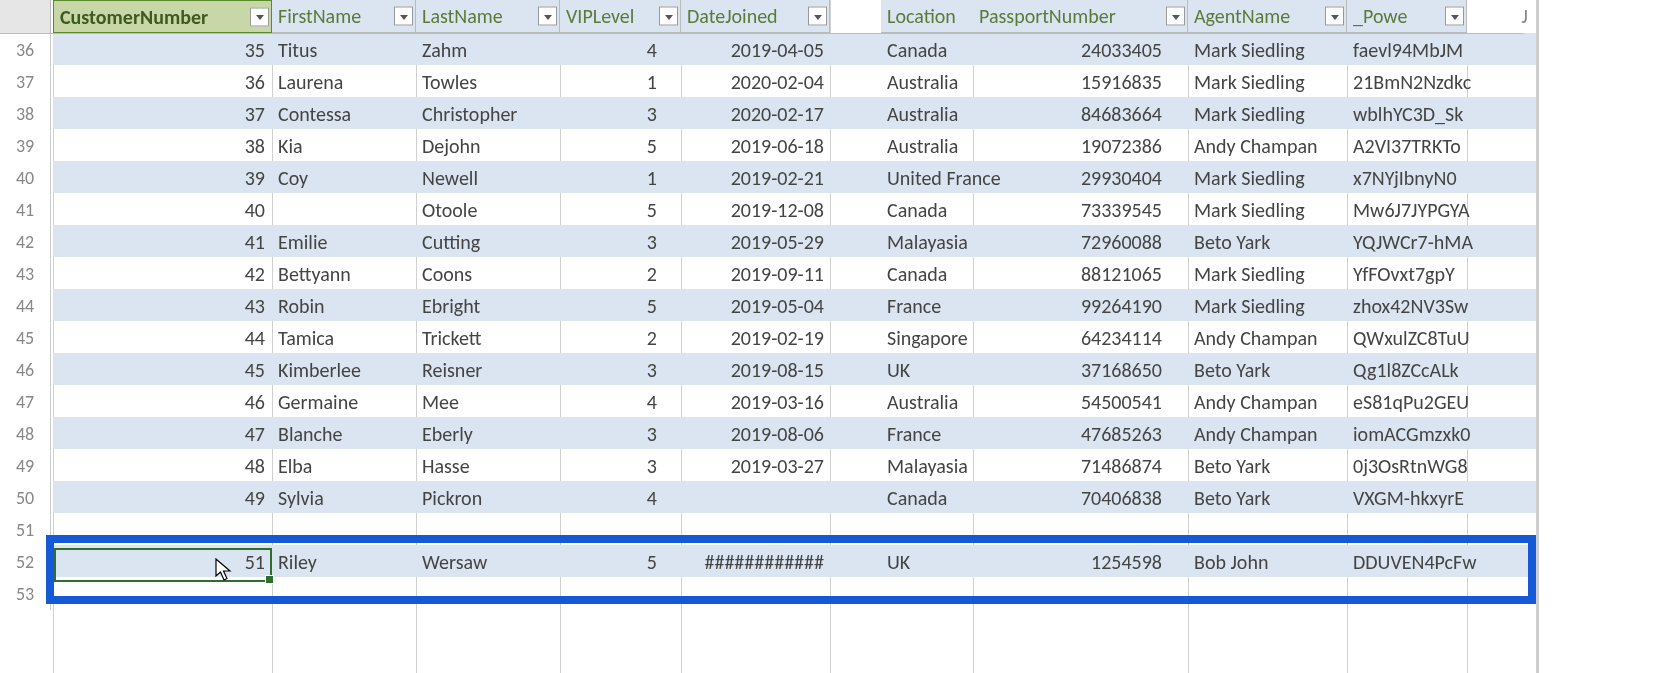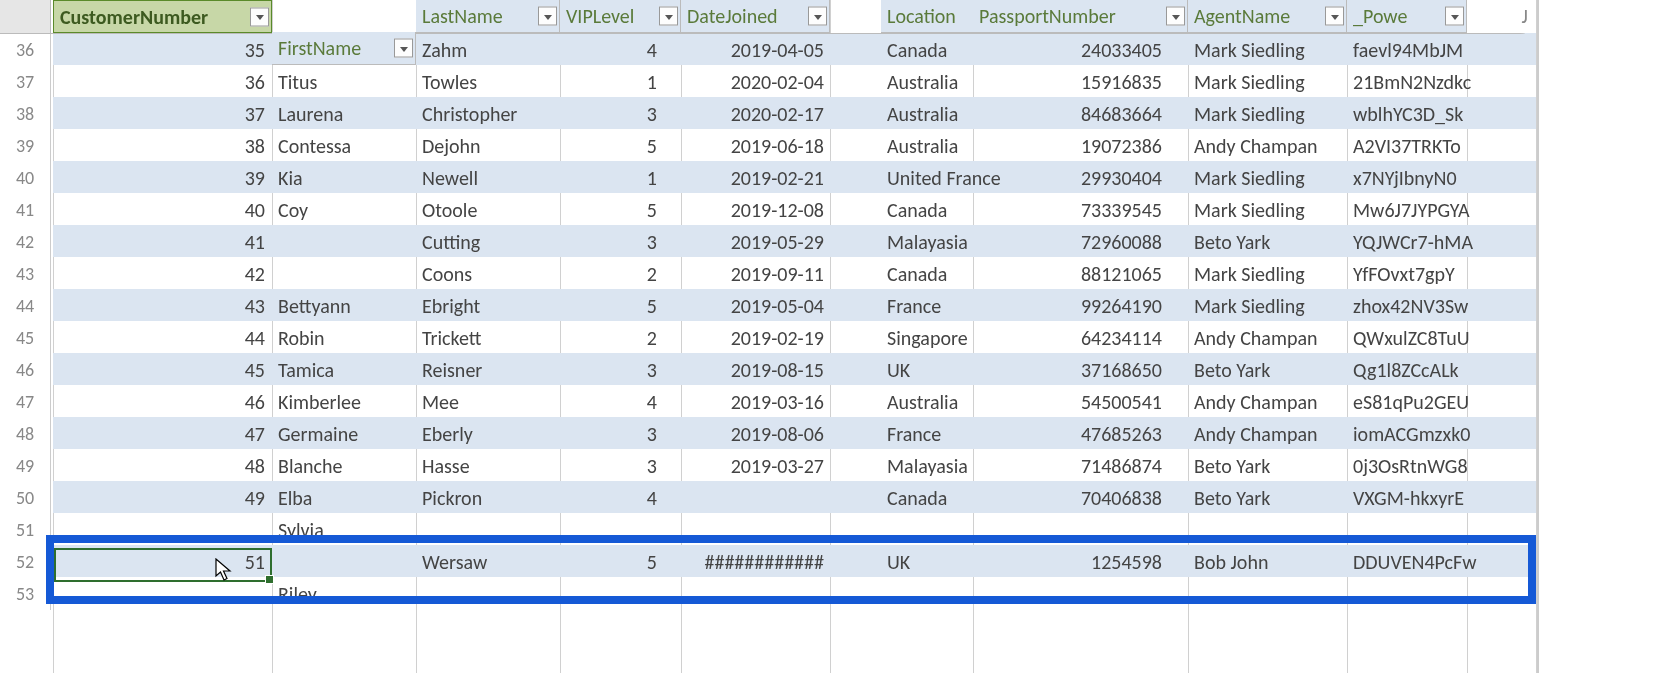--- a/index.html
+++ b/index.html
@@ -114,21 +114,21 @@
     position: absolute;
     left: 50%;
     top: 50%;
     transform: translate(-50%, -30%);
     border-left: 4px solid transparent;
     border-right: 4px solid transparent;
     border-top: 5px solid #555;
   }
   .col-headerA { left: 53px;  width: 219px; }
   .col-A       { left: 53px;  width: 218px; padding-left: 16px; }
-  .col-B { left: 272px; width: 144px; margin-top: 32px; }
+  .col-B { left: 272px; width: 144px; }
   .col-C { left: 416px; width: 144px; }
   .col-D { left: 560px; width: 121px; }
   .col-D.num { padding-right: 24px; }
   .col-E { left: 681px; width: 149px; }
   .col-E.num { padding-right: 6px; text-align: right; }
   .col-F { left: 845px; width: 143px; margin-left: 36px; }
   .col-G { left: 973px; width: 215px; }
   .col-G.num { padding-right: 26px; }
   .col-H { left: 1188px; width: 159px; }
   .col-I { left: 1347px; width: 120px; }
@@ -310,20 +310,21 @@
         <div class="cell col-D num">5</div>
         <div class="cell col-E num">2019-12-08</div>
         <div class="cell col-F">Canada</div>
         <div class="cell col-G num">73339545</div>
         <div class="cell col-H">Mark Siedling</div>
         <div class="cell col-I vis">Mw6J7JYPGYA</div>
       </div>
       <div class="row">
         <div class="rownum">42</div>
         <div class="cell col-A num">41</div>
+        <div class="cell col-B">Emilie</div>
         <div class="cell col-C">Cutting</div>
         <div class="cell col-D num">3</div>
         <div class="cell col-E num">2019-05-29</div>
         <div class="cell col-F">Malayasia</div>
         <div class="cell col-G num">72960088</div>
         <div class="cell col-H">Beto Yark</div>
         <div class="cell col-I vis">YQJWCr7-hMA</div>
       </div>
       <div class="row">
         <div class="rownum">43</div>

